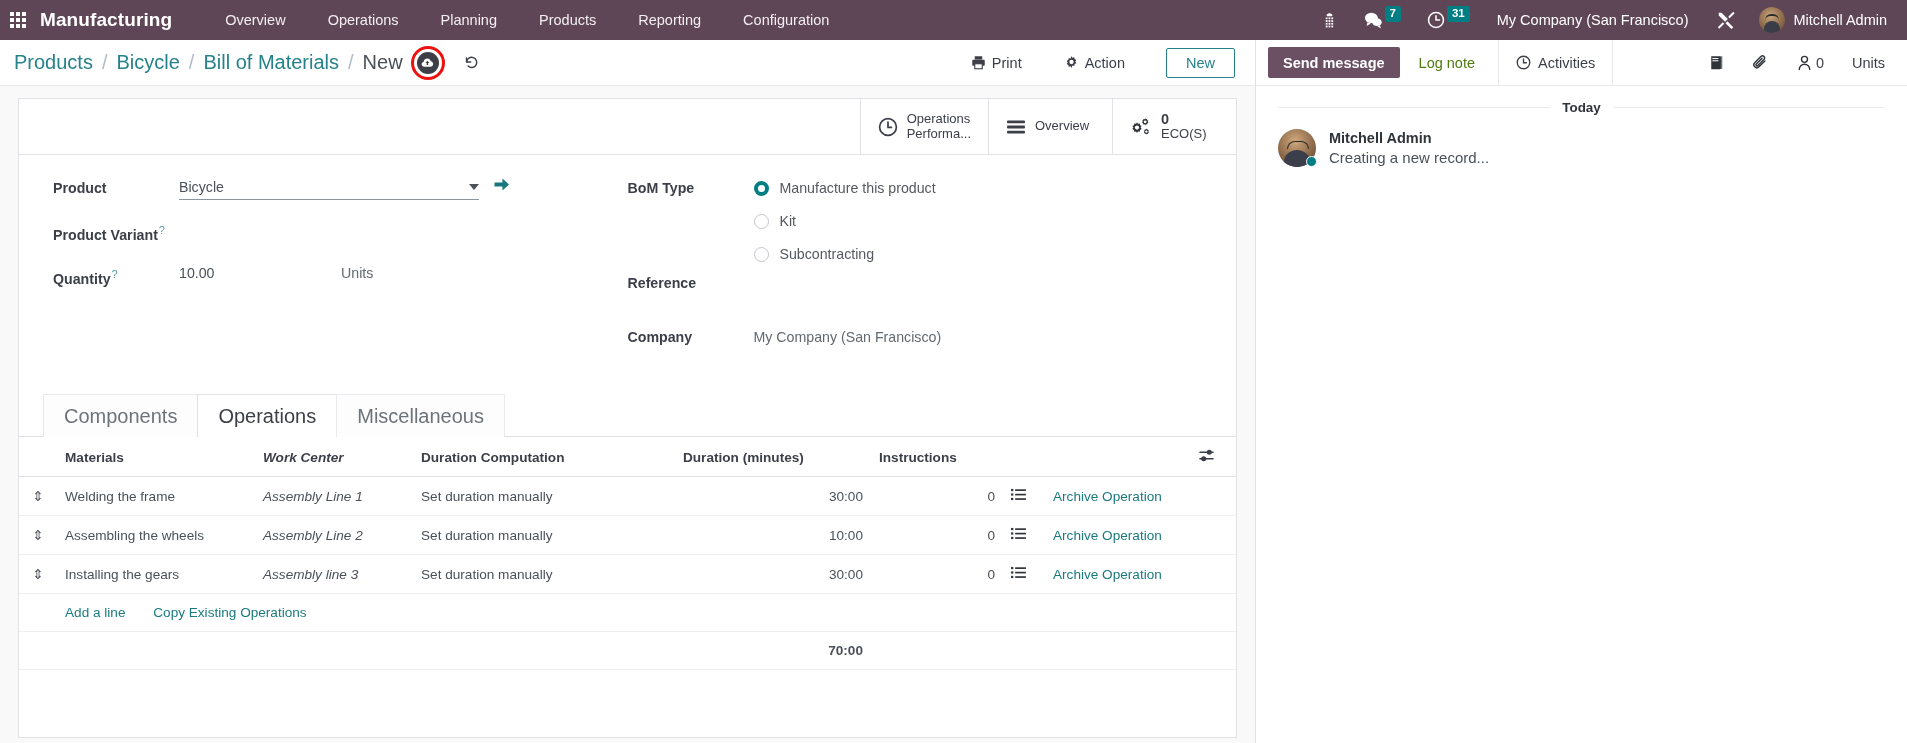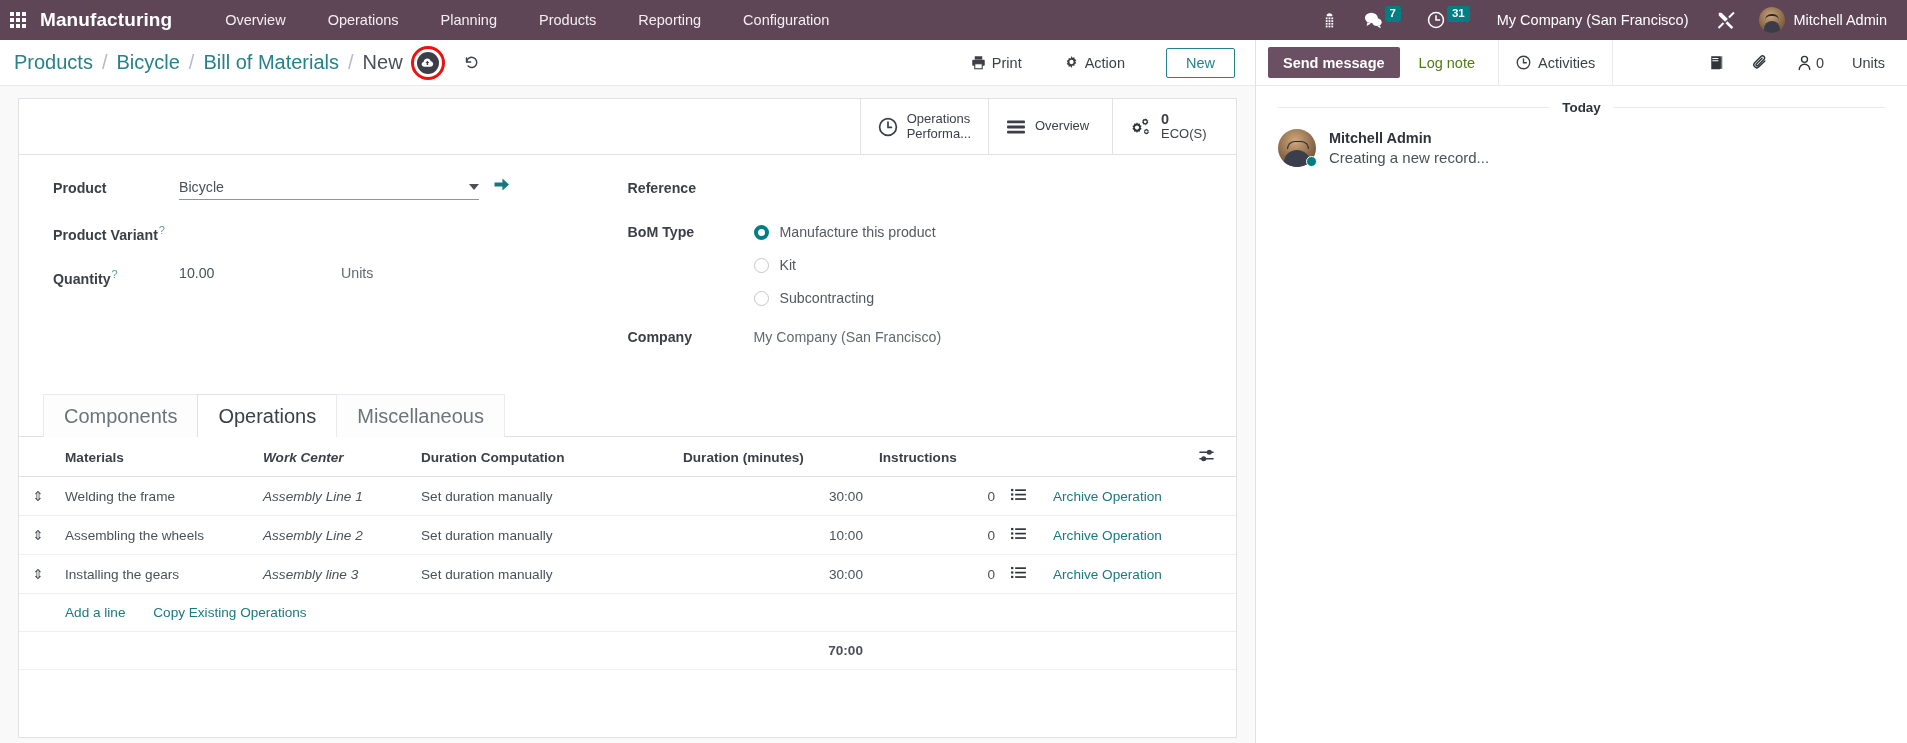--- a/index.html
+++ b/index.html
@@ -447,40 +447,40 @@
           <div class="f-label"><span>Quantity</span><span class="f-help">?</span></div>
           <div class="qty-line">
             <span class="qty-val">10.00</span>
             <span class="qty-uom">Units</span>
           </div>
         </div>
       </div>
 
       <div class="col">
         <div class="f-row">
-          <div class="f-label">Reference</div>
-          <div class="f-val"></div>
-        </div>
-
-        <div class="f-row">
           <div class="f-label">BoM Type</div>
           <div class="radio-group">
             <div class="radio-row">
               <span class="radio on"></span>
               <span class="radio-lbl">Manufacture this product</span>
             </div>
             <div class="radio-row">
               <span class="radio"></span>
               <span class="radio-lbl">Kit</span>
             </div>
             <div class="radio-row">
               <span class="radio"></span>
               <span class="radio-lbl">Subcontracting</span>
             </div>
           </div>
+        </div>
+
+        <div class="f-row">
+          <div class="f-label">Reference</div>
+          <div class="f-val"></div>
         </div>
 
         <div class="f-row" style="margin-top:20px;">
           <div class="f-label">Company</div>
           <div class="f-val muted">My Company (San Francisco)</div>
         </div>
       </div>
     </div>
 
     <div class="notebook">

